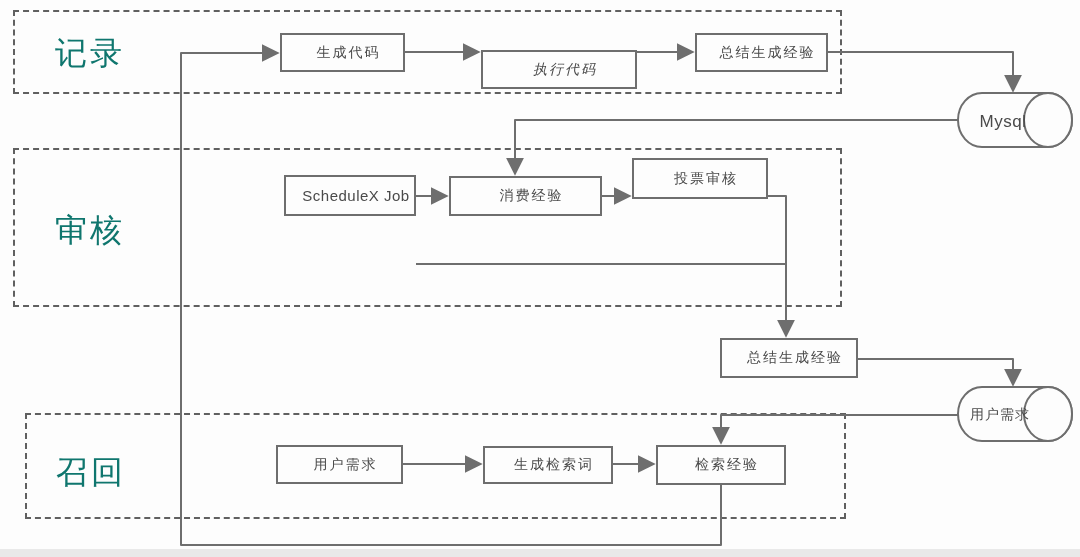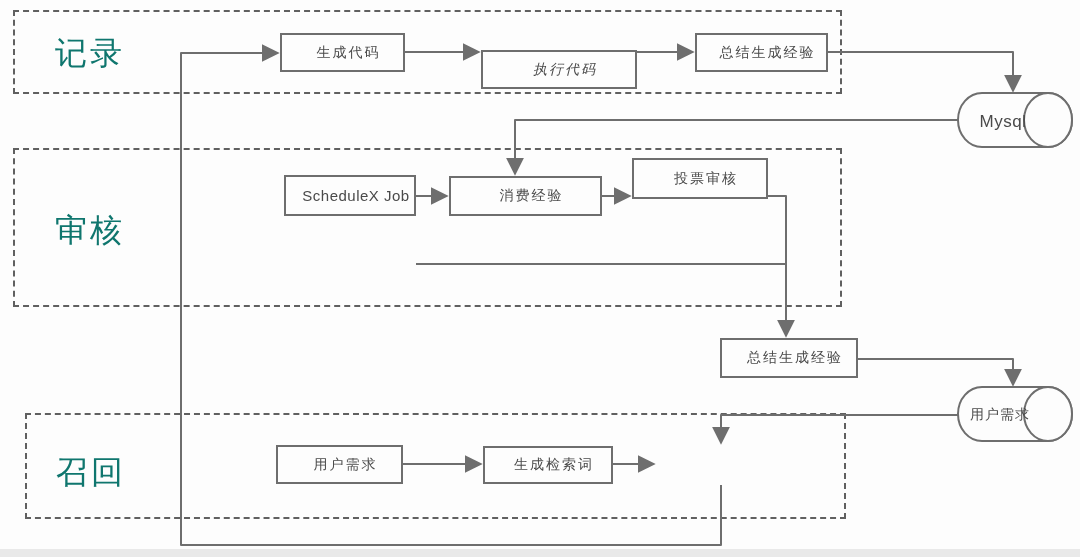--- a/index.html
+++ b/index.html
@@ -130,19 +130,20 @@
   <div class="node" style="left:695px; top:33px; width:133px; height:39px;">总结生成经验</div>
 
   <div class="node latin" style="left:284px; top:175px; width:132px; height:41px;">ScheduleX Job</div>
   <div class="node" style="left:449px; top:176px; width:153px; height:40px;">消费经验</div>
   <div class="node" style="left:632px; top:158px; width:136px; height:41px;text-align:center;">投票审核</div>
 
   <div class="node" style="left:720px; top:338px; width:138px; height:40px;">总结生成经验</div>
 
   <div class="node" style="left:276px; top:445px; width:127px; height:39px;">用户需求</div>
   <div class="node" style="left:483px; top:446px; width:130px; height:38px;">生成检索词</div>
+  <div class="node" style="left:656px; top:445px; width:130px; height:40px;">检索经验</div>
 
   <div class="cyl-label" style="left:958px; top:112px; width:90px; font-size:17px; letter-spacing:0.5px;">Mysql</div>
   <div class="cyl-label" style="left:950px; top:406px; width:100px; letter-spacing:1px;">用户需求</div>
 
   <div id="footer-strip" style="top:549px;"></div>
 
 </div>
 
 </body></html>

